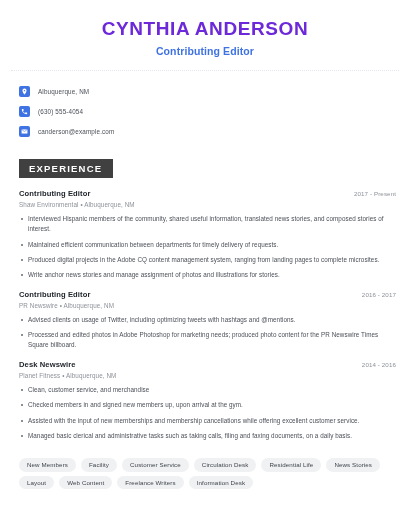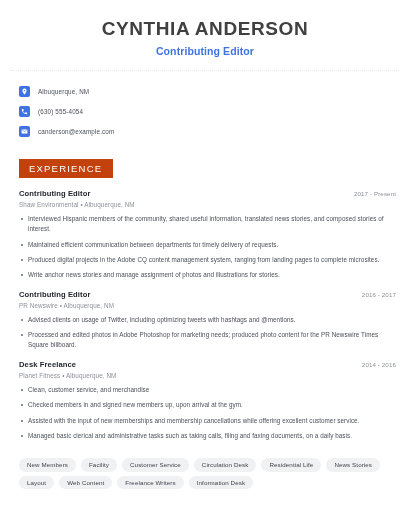--- a/index.html
+++ b/index.html
@@ -21,21 +21,21 @@
 
   
   .header {
     text-align: center;
     padding: 18px 16px 0 16px;
   }
   .name {
     font-size: 19px;
     font-weight: 700;
     letter-spacing: 0.6px;
-    color: #404040;
+    color: #6d28d9;
     line-height: 1.15;
   }
   .job-title {
     margin-top: 5px;
     font-size: 10.5px;
     font-weight: 700;
     color: #3f72e3;
     letter-spacing: 0.1px;
   }
 
@@ -71,24 +71,24 @@
   .contact-text {
     font-size: 6.3px;
     color: #4a4f57;
     letter-spacing: 0.15px;
   }
 
   
   .section { margin-top: 17px; }
   .section-badge {
     display: inline-block;
-    background: #c2410c;
+    background: #404040;
     color: #ffffff;
     font-size: 9.5px;
-    font-weight: 400;
+    font-weight: 700;
     letter-spacing: 1.2px;
     padding: 4px 11px 4px 10px;
     margin-left: 19px;
   }
 
   
   .exp-list { margin-top: 11px; padding: 0 14px 0 19px; }
   .exp-item { margin-bottom: 9px; }
   .exp-head {
     display: flex;
@@ -221,21 +221,21 @@
         </div>
         <div class="exp-company">PR Newswire • Albuquerque, NM</div>
         <ul class="bullets">
           <li class="bullet">Advised clients on usage of Twitter, including optimizing tweets with hashtags and @mentions.</li>
           <li class="bullet">Processed and edited photos in Adobe Photoshop for marketing needs; produced photo content for the PR Newswire Times Square billboard.</li>
         </ul>
       </div>
 
       <div class="exp-item">
         <div class="exp-head">
-          <span class="exp-role">Desk Freelance</span>
+          <span class="exp-role">Desk Newswire</span>
           <span class="exp-dates">2014 - 2016</span>
         </div>
         <div class="exp-company">Planet Fitness • Albuquerque, NM</div>
         <ul class="bullets">
           <li class="bullet">Clean, customer service, and merchandise</li>
           <li class="bullet">Checked members in and signed new members up, upon arrival at the gym.</li>
           <li class="bullet">Assisted with the input of new memberships and membership cancellations while offering excellent customer service.</li>
           <li class="bullet">Managed basic clerical and administrative tasks such as taking calls, filing and faxing documents, on a daily basis.</li>
         </ul>
       </div>

